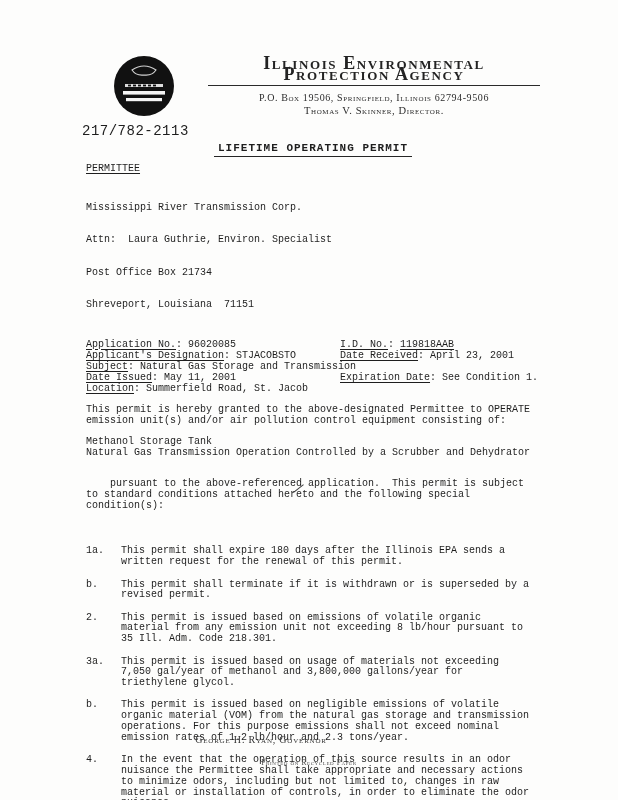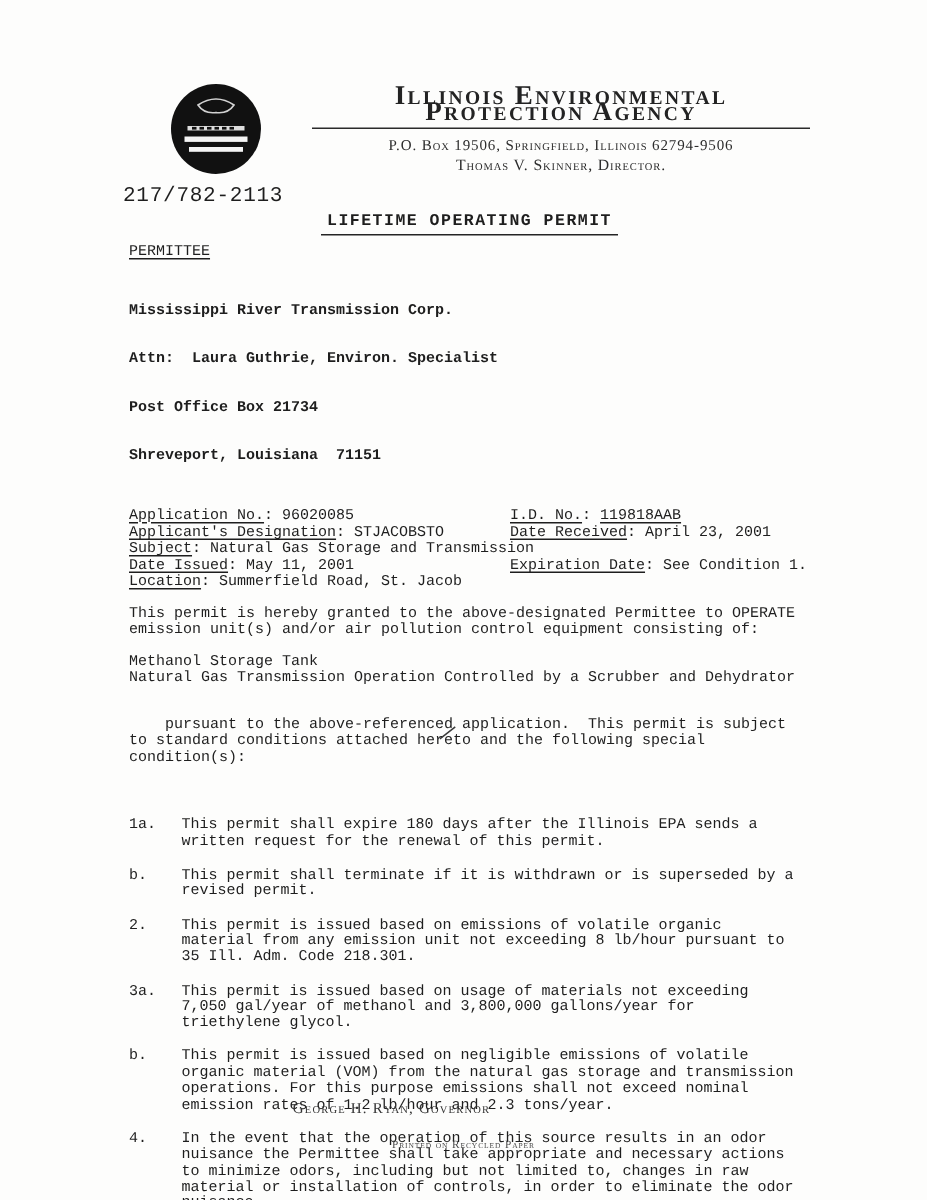--- a/index.html
+++ b/index.html
@@ -40,21 +40,21 @@
     font-variant:small-caps;font-size:10.5px;letter-spacing:.6px;
     color:#2c2c2c;margin-top:3px;
   }
   
   .doc-title{
     text-align:center;font-weight:bold;font-size:11px;letter-spacing:1px;
     width:fit-content;margin:6px auto 0 auto;
     border-bottom:1.6px solid #252525;padding:0 4px 2px 4px;
   }
   .permittee-h{margin-top:7px;font-size:10px;}
-  .addr{margin-top:7px;font-weight:bold;}
+  .addr{margin-top:7px;}
   .addr div{height:10.8px;}
   
   .fields{margin-top:7px;}
   .frow{display:flex;height:11.2px;}
   .fcell-l{width:254px;flex:0 0 254px;}
   .fcell-r{flex:1;}
   
   .para{margin-top:10px;}
   .equip{margin-top:10px;}
   .pursuant{position:relative;margin-top:10px;}

